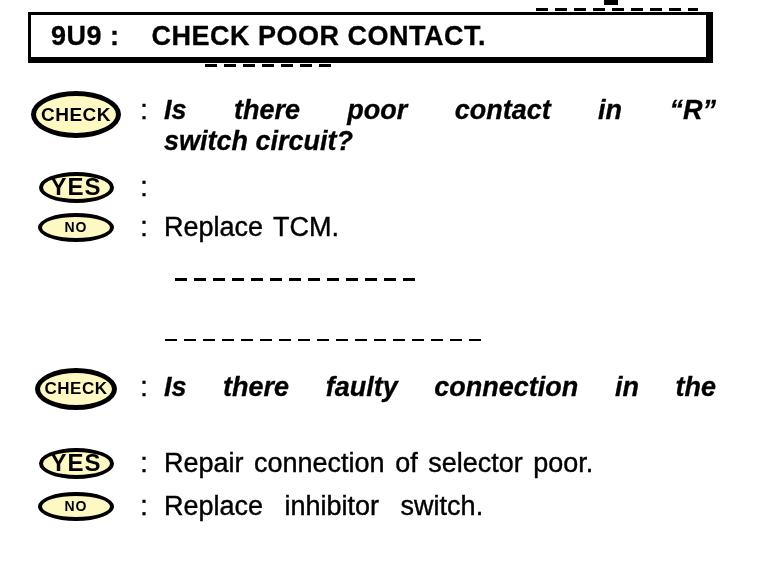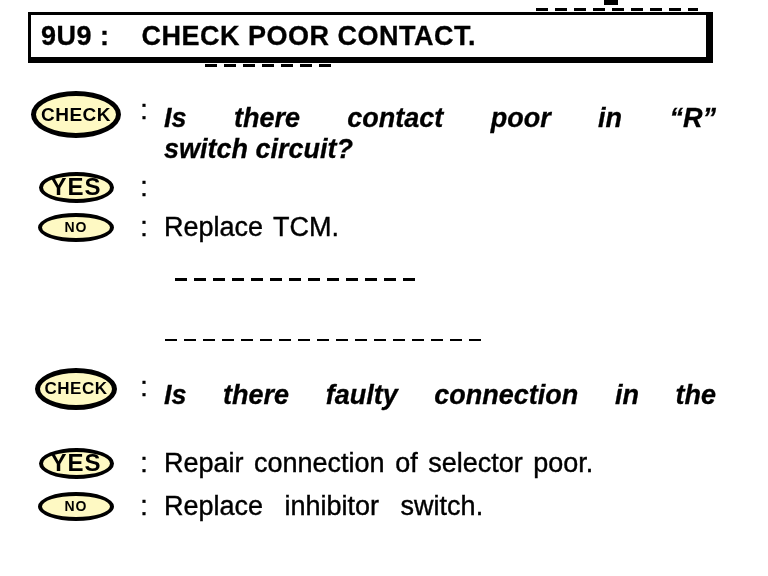--- a/index.html
+++ b/index.html
@@ -17,21 +17,21 @@
   .head-box {
     position: absolute;
     left: 28px;
     width: 685px;
     box-sizing: border-box;
     border: 3px solid #000;
     border-right-width: 7px;
     border-bottom-width: 6px;
     display: flex;
     align-items: center;
-    padding-left: 10px;
+    padding-left: 20px;
     background: #fff;
   }
   #box1 { top: 12px; height: 51px; }
   #box2 { top: 283px; height: 55px; }
   .code, .title {
     font-weight: 700;
     font-size: 27px;
     letter-spacing: 0.5px;
     white-space: nowrap;
     -webkit-text-stroke: 0.3px #000;
@@ -76,21 +76,20 @@
   }
   .oval-check { width: 90px; height: 47px; font-size: 19px; letter-spacing: 0.5px; border-width: 5px; }
   #check2-badge { width: 82px; height: 42px; font-size: 17px; }
   .oval-yes { width: 75px; height: 31px; font-size: 24px; letter-spacing: 1px; }
   .oval-no  { width: 76px; height: 29px; font-size: 14px; letter-spacing: 1px; }
 
   
   .q-text {
     font-weight: 700;
     font-style: italic;
-    margin-top: 8px;
     -webkit-text-stroke: 0.3px #000;
   }
   .q-line-justified { display: flex; justify-content: space-between; }
   .q-line2 { text-align: left; }
   .answer-text {
     -webkit-text-stroke: 0.4px #000;
     word-spacing: 3px;
     white-space: nowrap;
   }
   .wide-words { word-spacing: 14px; }
@@ -118,22 +117,22 @@
     <div class="badge-col">
       <span class="oval oval-check">
         <span>CHECK</span>
       </span>
     </div>
     <div class="colon-col">:</div>
     <div class="text-col q-text">
       <div class="q-line-justified">
           <span>Is</span>
           <span>there</span>
+          <span>poor</span>
           <span>contact</span>
-          <span>poor</span>
           <span>in</span>
           <span>“R”</span>
         </div>
       <div class="q-line2">switch circuit?</div>
     </div>
   </div>
 
   <div class="row answer-row" id="row-yes1">
     <div class="badge-col">
       <span class="oval oval-yes">

